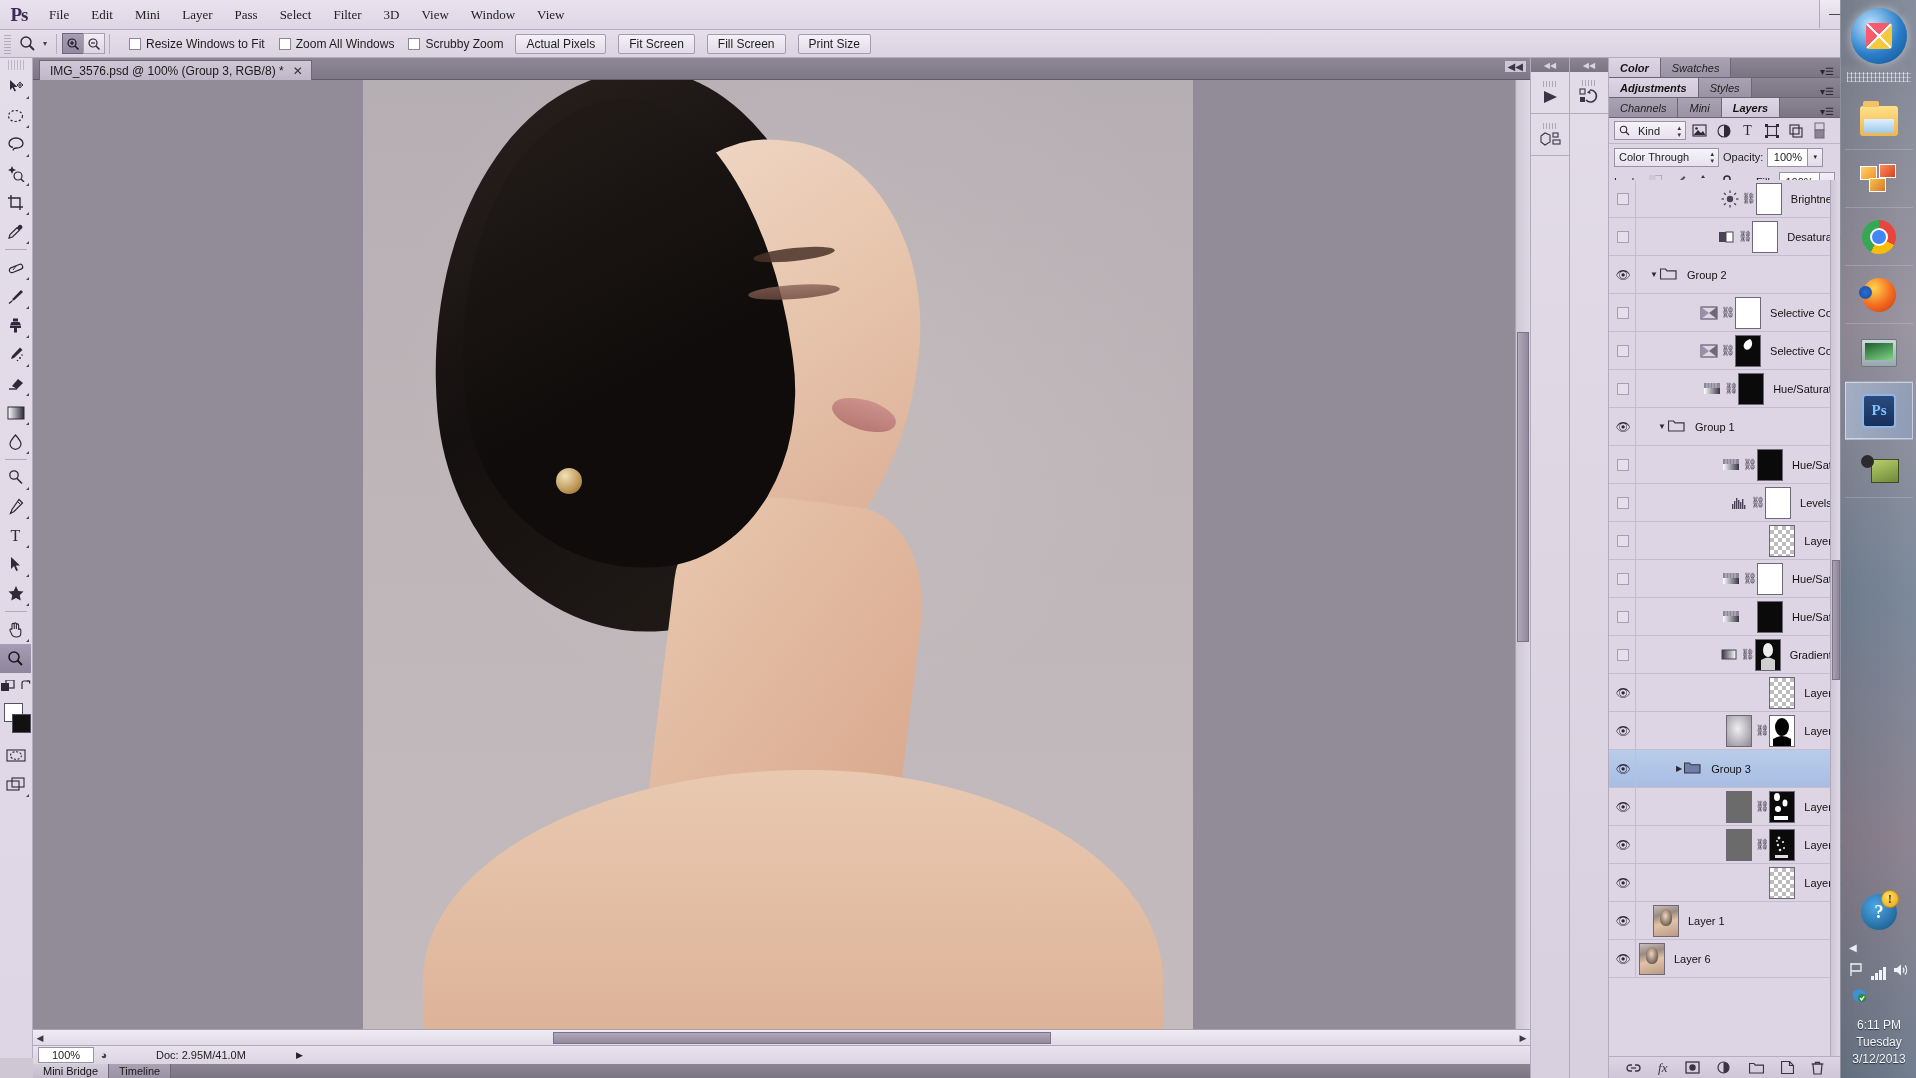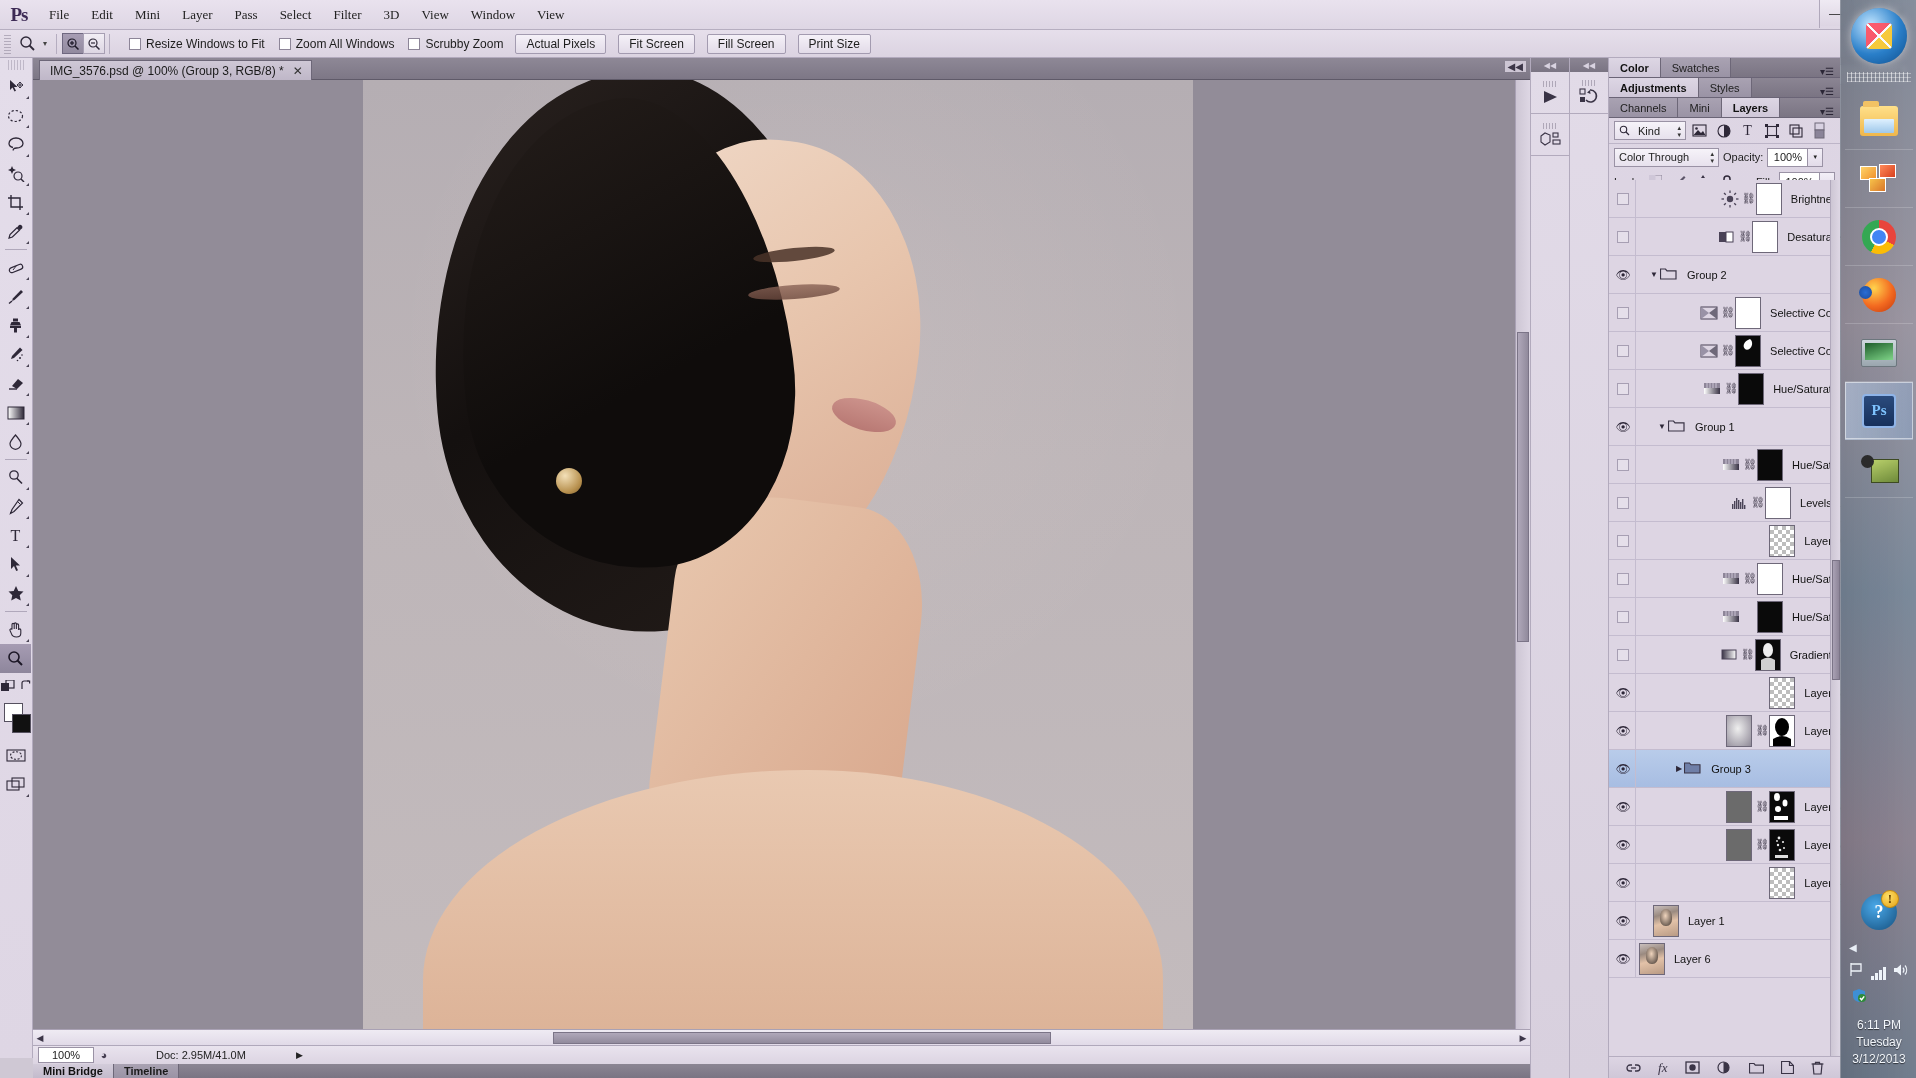--- a/index.html
+++ b/index.html
@@ -219,21 +219,20 @@
   .bottomtabs {
     position:absolute; left:33px; top:1064px; width:1497px; height:14px;
     background:linear-gradient(180deg,#8b8593,#7a7483);
     display:flex; align-items:flex-end;
   }
   .btab {
     height:14px; padding:0 10px; display:flex; align-items:center;
     font-size:11px; color:#111;
     background:linear-gradient(180deg,#d3ccda,#c3bbcc);
     border-right:1px solid #6d6778;
-    font-weight:bold;
   }
   .btab.inactive { background:linear-gradient(180deg,#a9a2b2,#9a93a5); color:#1b1b1b; }
 
   
   .rail {
     position:absolute; top:58px; width:39px; height:1020px;
     background:linear-gradient(180deg,#e2dbe8,#d8d0de);
     border-left:1px solid #b2aabd;
   }
   #rail1 { left:1530px; }
@@ -256,20 +255,21 @@
   }
   .panel-tabrow {
     display:flex; align-items:flex-end; height:20px;
     background:linear-gradient(180deg,#8b8593,#7a7483);
     border-bottom:1px solid #6a6476;
   }
   .ptab {
     height:19px; padding:0 11px; display:flex; align-items:center; font-size:11px;
     color:#1d1d1d; background:linear-gradient(180deg,#a9a2b2,#9a93a5);
     border-right:1px solid #6d6778;
+    font-style:italic;
   }
   .ptab.active { background:linear-gradient(180deg,#ddd6e4,#cfc7d8); color:#111; font-weight:bold;}
   .pmenu { margin-left:auto; padding:0 6px; font-size:10px; color:#2b2636; display:flex; align-items:center;}
 
   .filterrow {
     display:flex; align-items:center; height:26px; padding:0 5px; gap:3px;
     border-bottom:1px solid #bdb5c8;
   }
   .kindsel {
     width:72px; height:19px; border:1px solid #9a92a5;

